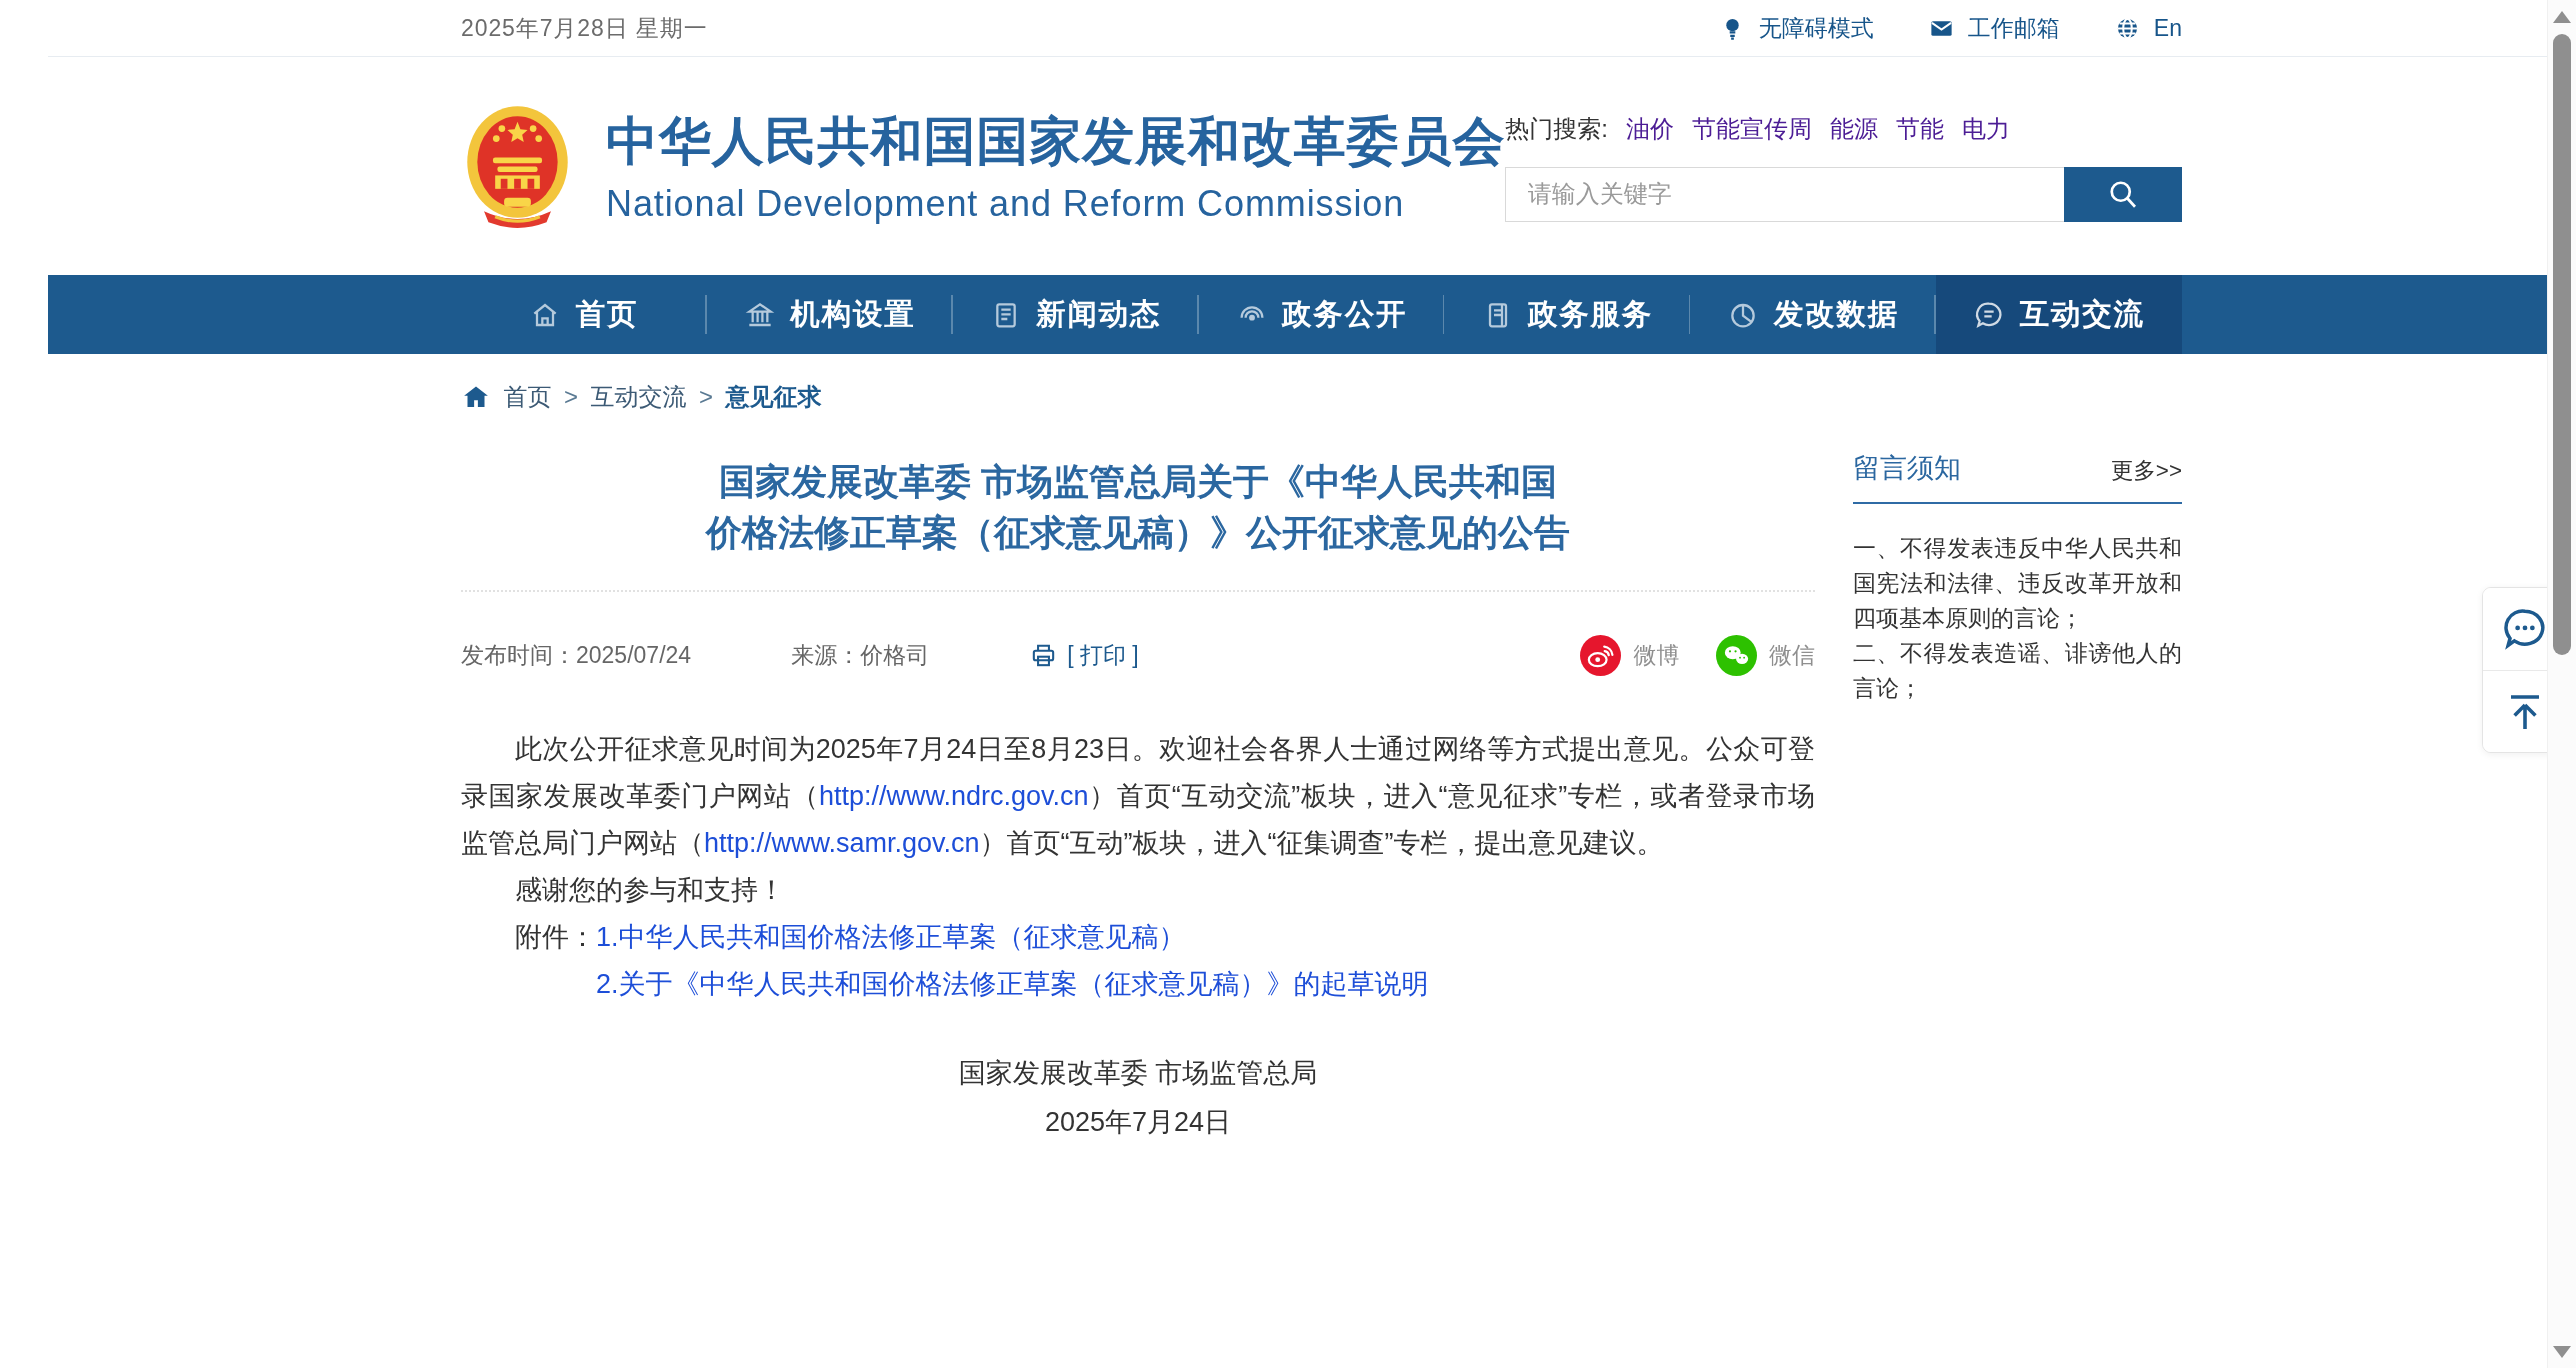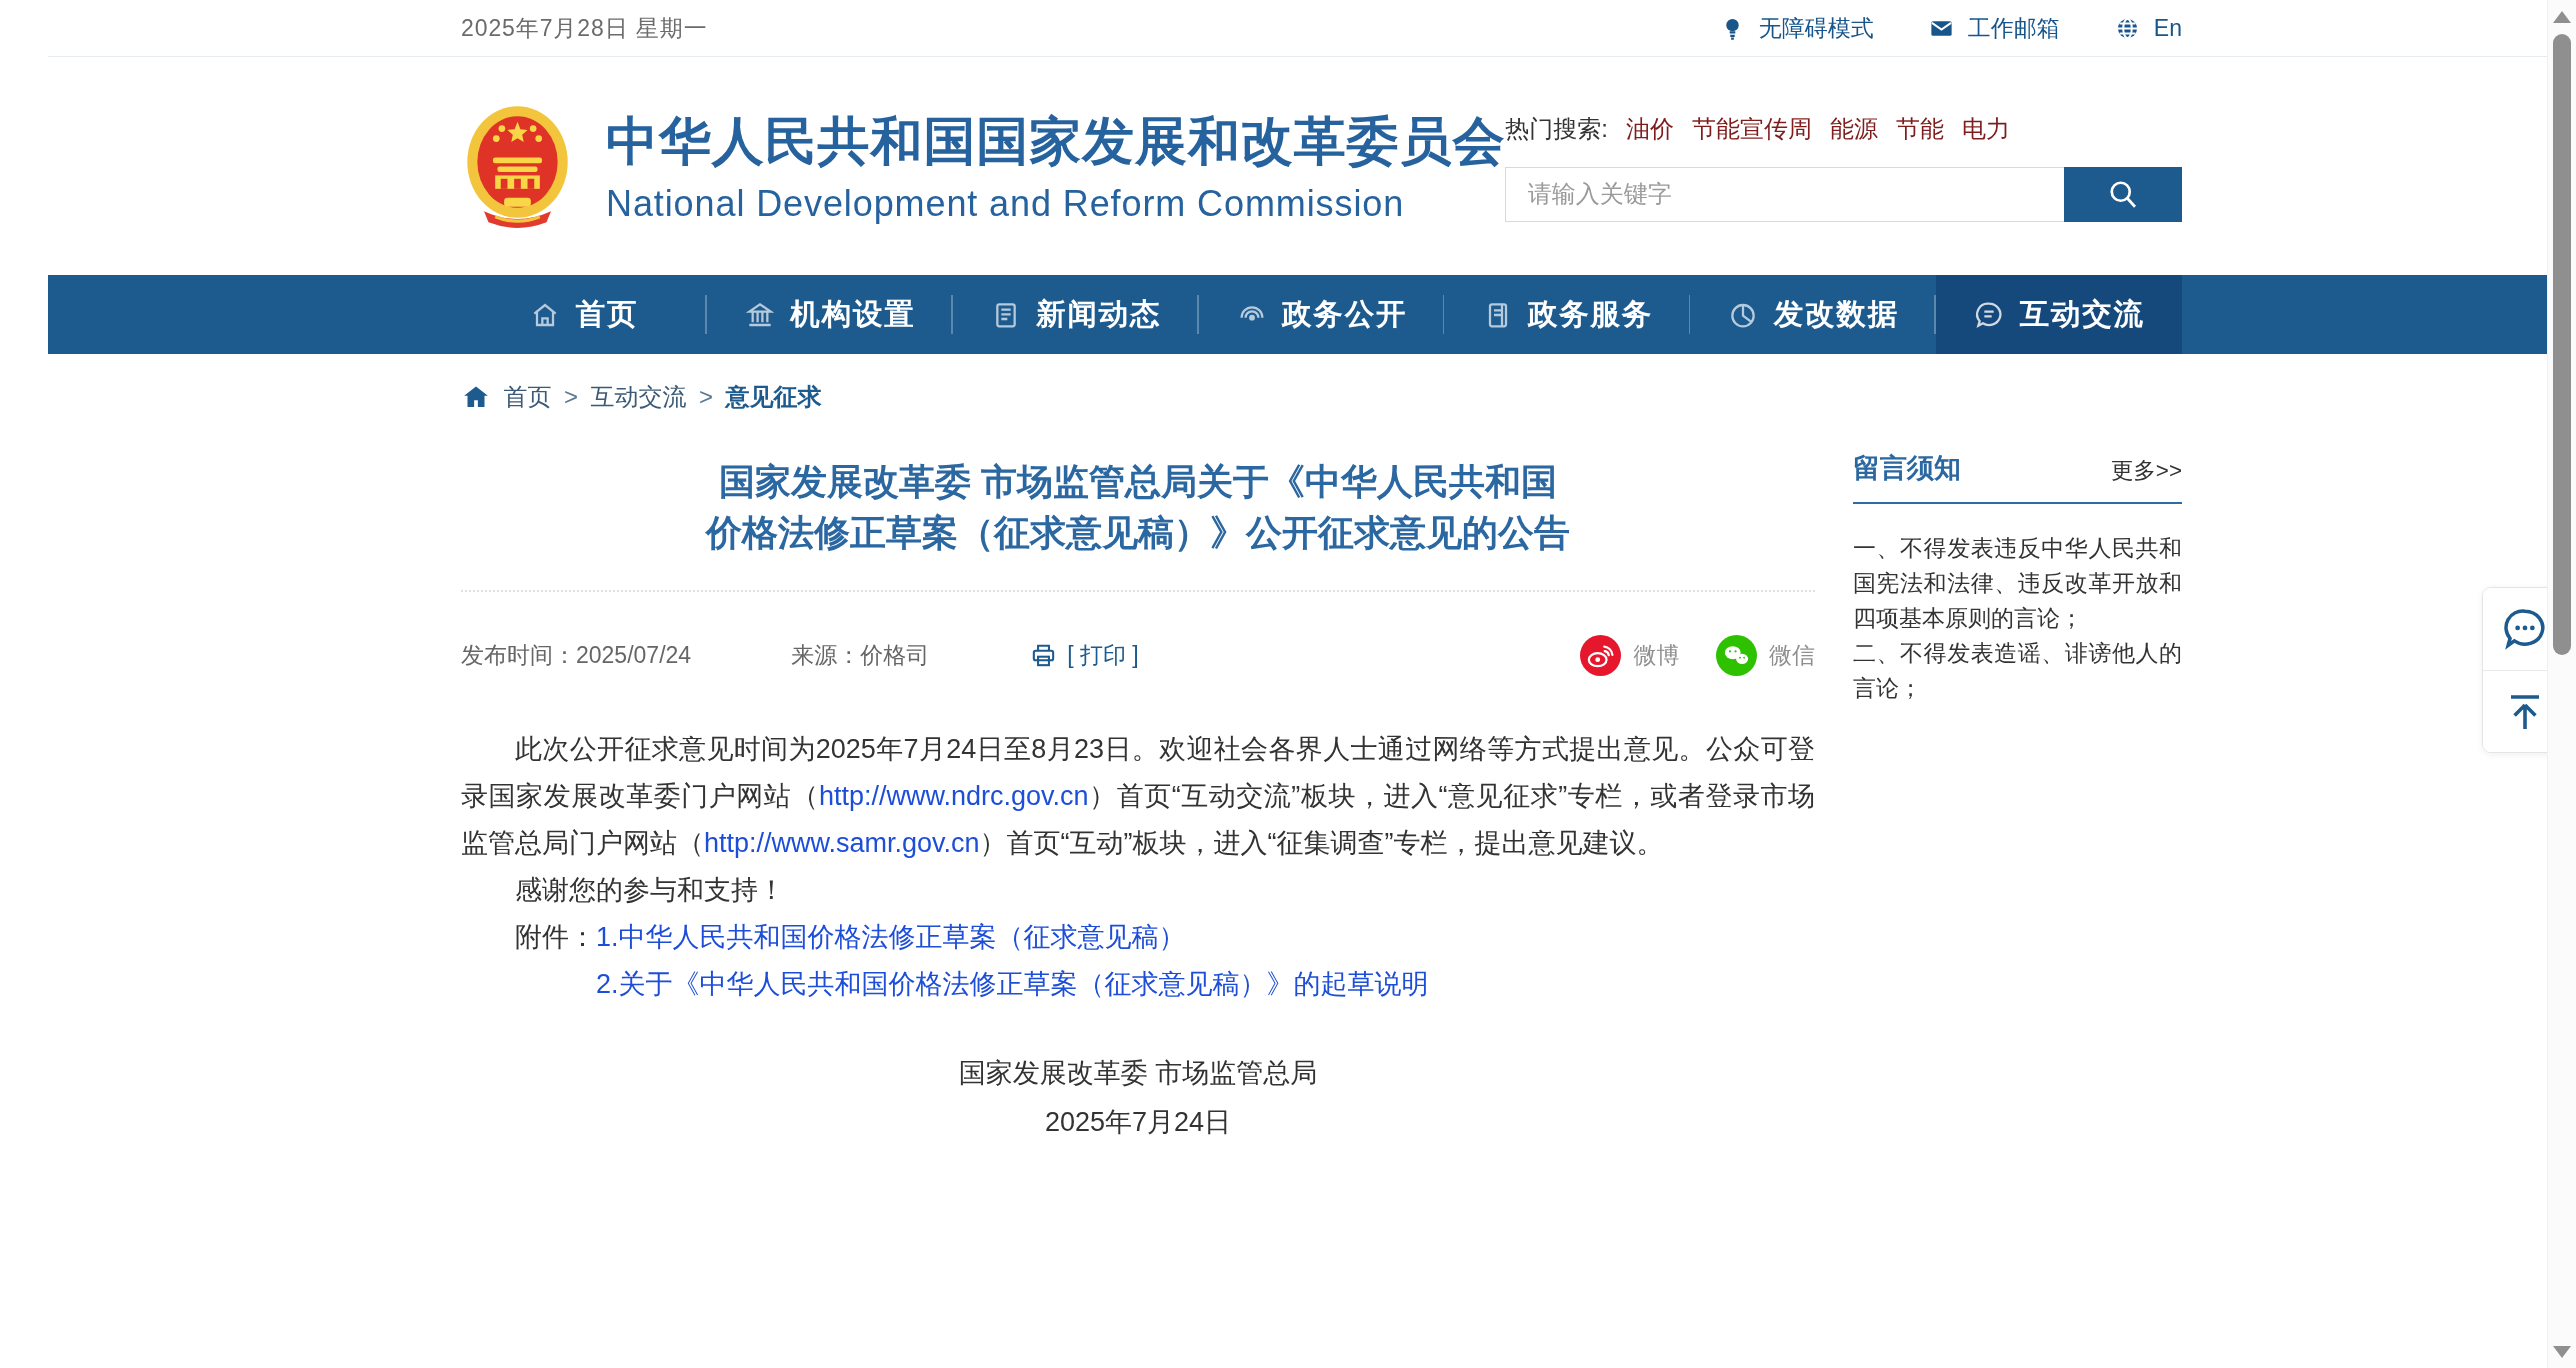--- a/index.html
+++ b/index.html
@@ -16,21 +16,21 @@
   .tb-link { display:flex; align-items:center; gap:13px; font-size:23px; color:#17558a; cursor:pointer; text-decoration:none; }
   .tb-link svg { display:block; }
 
   
   .header-inner { height:218px; display:flex; align-items:center; justify-content:center; }
   .brand { display:flex; align-items:center; gap:32px; }
   .brand-zh { font-size:52px; font-weight:bold; color:#26639e; letter-spacing:0.9px; white-space:nowrap; }
   .brand-en { font-size:36px; color:#26639e; margin-top:5.4px; letter-spacing:0.9px; white-space:nowrap; }
   .search-area { width:748px; }
   .hot-row { display:flex; align-items:center; gap:18px; font-size:24px; color:#333; margin-bottom:21.5px; }
-  .hot-row a { color:#7f1d1d; text-decoration:none; cursor:pointer; }
+  .hot-row a { color:#4c1d95; text-decoration:none; cursor:pointer; }
   .search-box { display:flex; height:52px; }
   .search-box input { flex:1; height:55px; border:1.8px solid #d9d9d9; border-right:none; padding:0 21.5px;
       font-size:24px; color:#333; outline:none; font-family:inherit; }
   .search-box input::placeholder { color:#9a9a9a; }
   .search-btn { width:118px; height:55px; background:#1d5a8e; border:none; display:flex; align-items:center;
       justify-content:center; cursor:pointer; }
 
   
   .navbar { height:79px; background:#1d5a8e; }
   .nav-inner { height:100%; display:flex; }
@@ -67,21 +67,21 @@
   .body-text { margin-top:50px; font-size:27px; line-height:47px; color:#333; text-align:justify; }
   .body-text p { text-indent:2em; }
   .body-text .link { color:#1d4ed8; text-decoration:none; cursor:pointer; }
   .p-att2 { text-indent:0 !important; padding-left:5em; }
 
   .sign { margin-top:41px; text-align:center; font-size:27px; color:#333; line-height:49px; }
 
   
   .sb-head { display:flex; align-items:flex-end; justify-content:space-between; padding-bottom:16px;
       border-bottom:2.7px solid #2f6ba5; }
-  .sb-title { font-size:27px; font-weight:bold; color:#2b67a0; }
+  .sb-title { font-size:27px; font-weight:normal; color:#2b67a0; }
   .sb-more { font-size:22.4px; color:#333; text-decoration:none; cursor:pointer; }
   .sb-body { margin-top:27px; font-size:23px; line-height:35px; color:#333; text-align:justify; }
 
   
   .float-widget { position:absolute; right:27px; top:587px; width:86px; background:#fff;
       border:1.8px solid #e4e4e4; border-radius:9px; box-shadow:0 1.8px 7.2px rgba(0,0,0,.06); overflow:hidden; }
   .fw-btn { height:82px; display:flex; align-items:center; justify-content:center; cursor:pointer; background:#fff; }
   .fw-btn + .fw-btn { border-top:1.8px solid #e9e9e9; }
 
   

